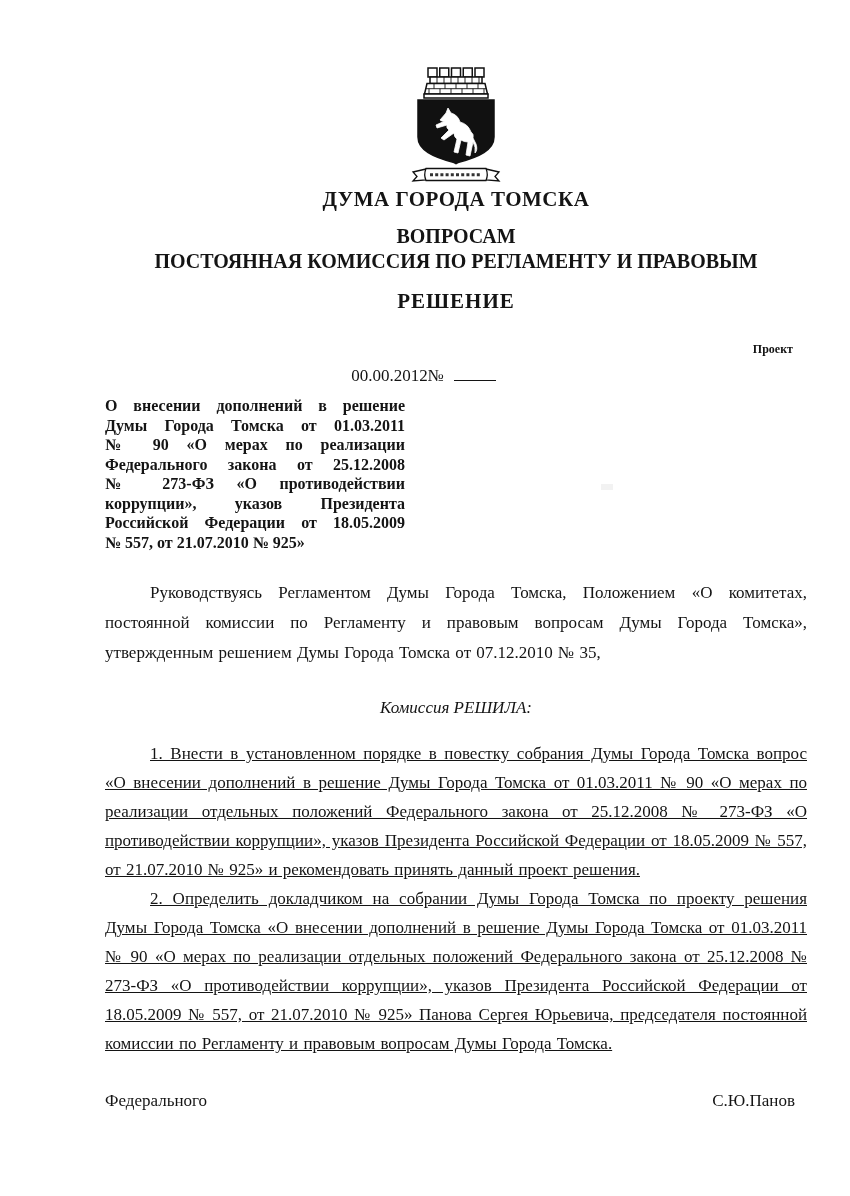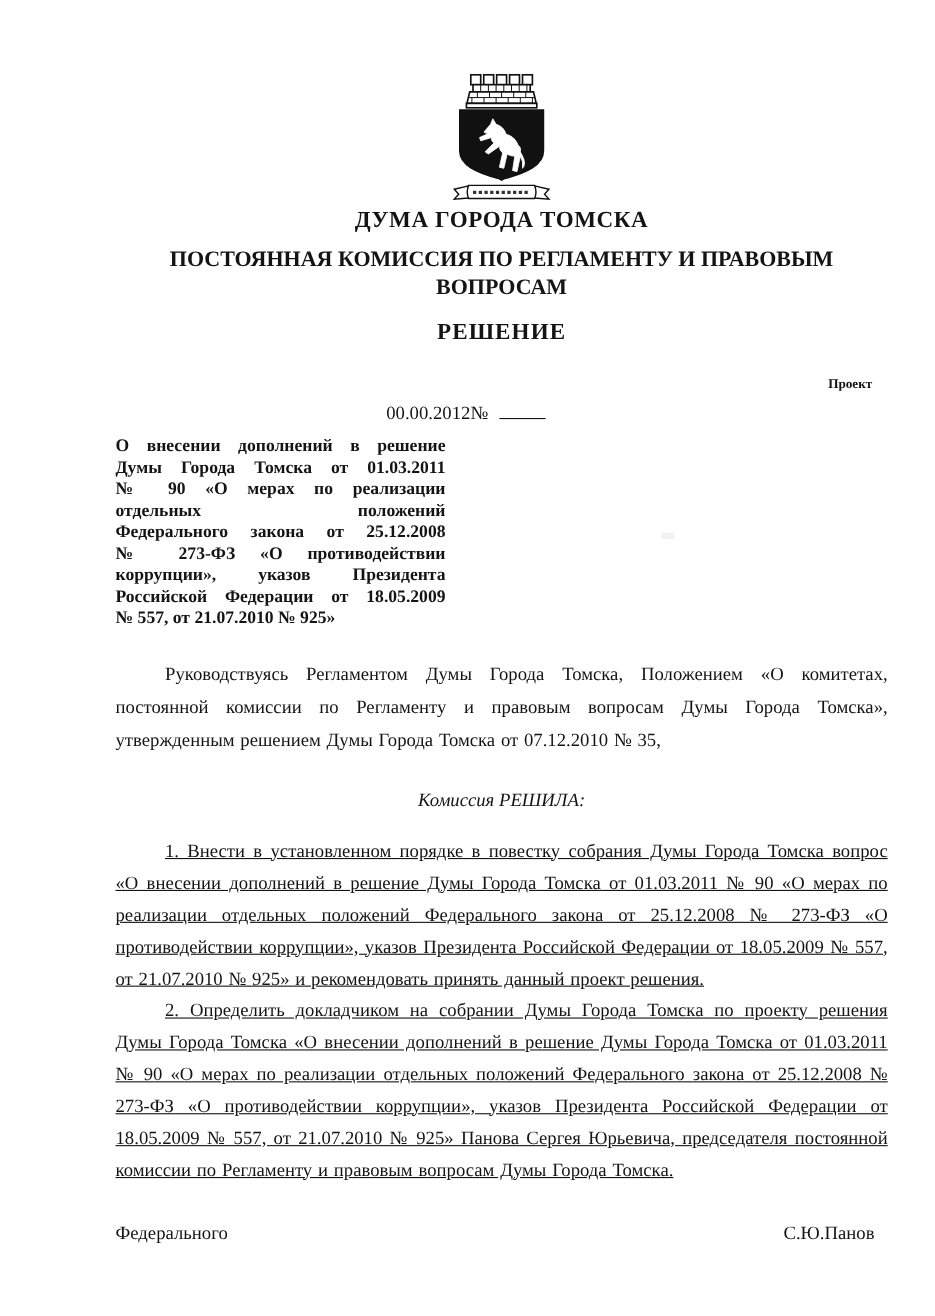--- a/index.html
+++ b/index.html
@@ -125,41 +125,40 @@
         <path d="M25 103 L12 106 L16 110.5 L12 115 L25 114 Z"></path>
         <path d="M85 103 L98 106 L94 110.5 L98 115 L85 114 Z"></path>
         <path d="M25 102.5 L85 102.5 Q87.5 108.5 85 114.5 L25 114.5 Q22.5 108.5 25 102.5 Z"></path>
         <path d="M29 108.8 H81" stroke="#333333" stroke-width="3" stroke-dasharray="3 2.2"></path>
       </g>
     </svg>
 
     <div class="org-name">ДУМА ГОРОДА ТОМСКА</div>
 
     <div class="commission">
+      <div>ВОПРОСАМ</div>
       <div>ПОСТОЯННАЯ КОМИССИЯ ПО РЕГЛАМЕНТУ И ПРАВОВЫМ</div>
-      <div>ВОПРОСАМ</div>
     </div>
 
     <div class="doc-type">РЕШЕНИЕ</div>
   </div>
 
   <div class="draft">Проект</div>
 
   <div class="meta-row">
     <span>00.00.2012</span>
     <span class="number-cell">
       <span>№</span><span class="number-blank"></span>
     </span>
   </div>
 
   <div class="subject">
     <div class="subject-line">О внесении дополнений в решение</div>
     <div class="subject-line">Думы Города Томска от 01.03.2011</div>
     <div class="subject-line">№ 90 «О мерах по реализации</div>
-    <div class="subject-line">отдельных положений</div>
     <div class="subject-line">Федерального закона от 25.12.2008</div>
     <div class="subject-line">№ 273-ФЗ «О противодействии</div>
     <div class="subject-line">коррупции», указов Президента</div>
     <div class="subject-line">Российской Федерации от 18.05.2009</div>
     <div class="subject-line">№ 557, от 21.07.2010 № 925»</div>
   </div>
 
   <p class="preamble">Руководствуясь Регламентом Думы Города Томска, Положением «О комитетах, постоянной комиссии по Регламенту и правовым вопросам Думы Города Томска», утвержденным решением Думы Города Томска от 07.12.2010 № 35,</p>
 
   <div class="resolved">Комиссия РЕШИЛА:</div>

